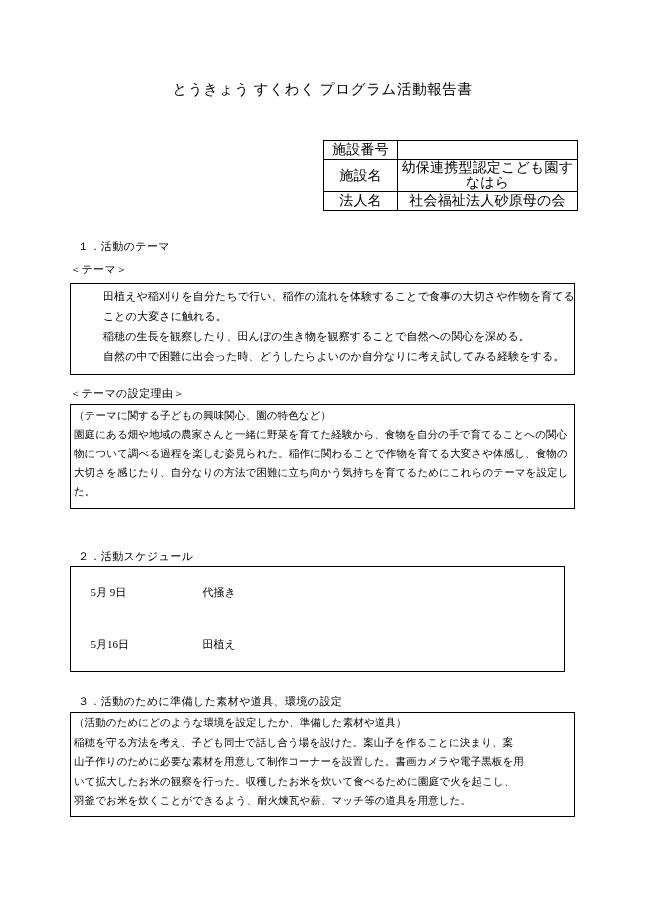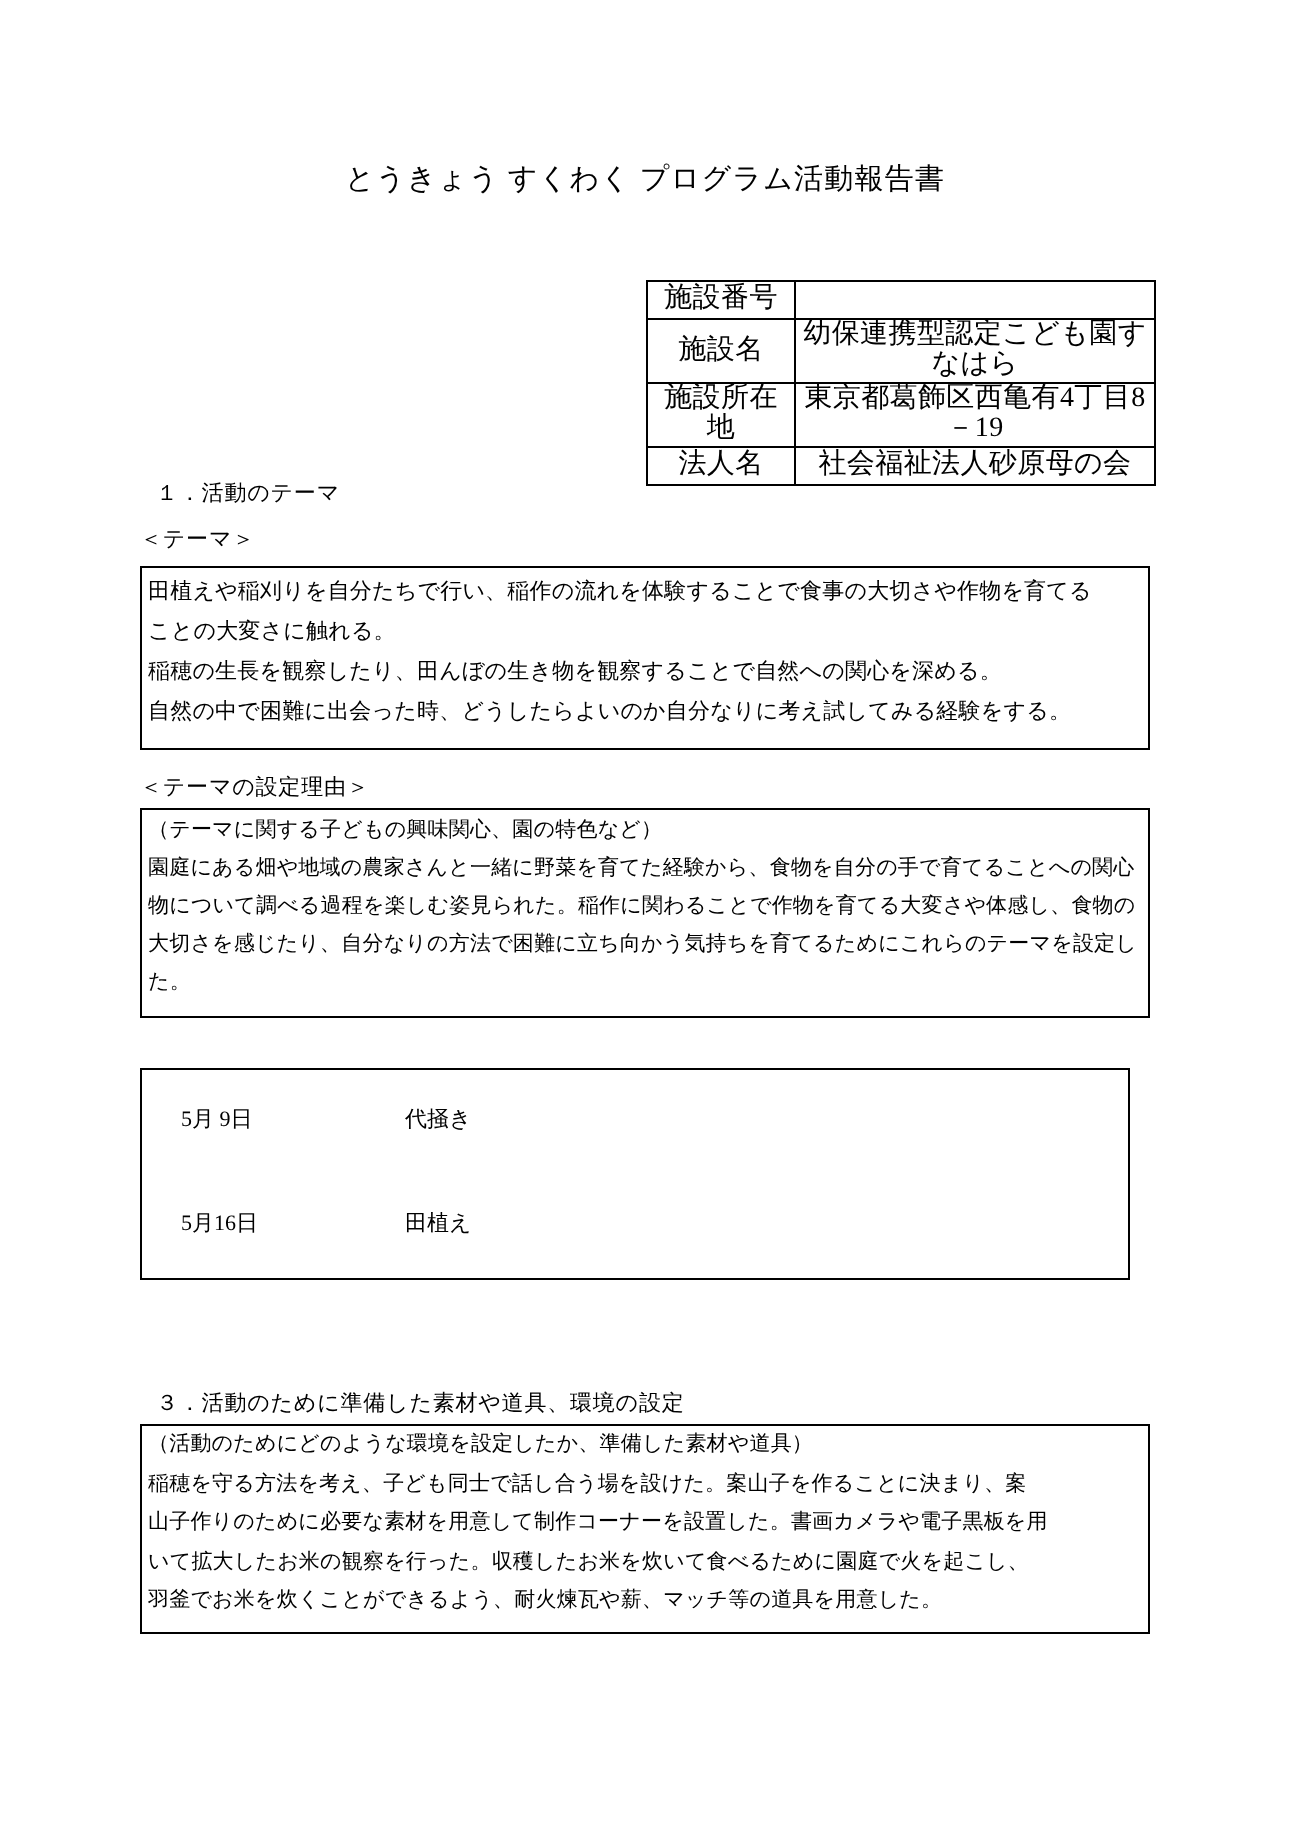--- a/index.html
+++ b/index.html
@@ -82,29 +82,29 @@
     margin: 0;
     font-size: 11px;
     line-height: 20px;
     letter-spacing: 0.1px;
     padding: 0 3px;
     white-space: nowrap;
   }
 
   
   #theme-box { left: 70px; top: 283px; width: 505px; height: 92px; }
-  #theme-box .inner { padding-top: 2px; }
+  #theme-box .inner { padding-top: 2px; margin-left: 29px; }
 
   
   #rationale-box { left: 70px; top: 404px; width: 505px; height: 105px; }
   #rationale-box .inner { padding-top: 1px; }
   #rationale-box p { font-size: 10.5px; line-height: 19px; font-family: Liberation Serif, serif; }
 
   
-  #schedule-box { left: 70px; top: 534px; width: 495px; height: 106px; }
+  #schedule-box { left: 70px; top: 566px; width: 495px; height: 106px; }
   .sched-row {
     display: block;
     font-size: 11px;
     line-height: 17.3px;
     padding-left: 3px;
     white-space: pre;
   }
   .sched-row .date { display: inline-block; }
   .sched-row .act  { display: inline-block; }
 
@@ -123,24 +123,20 @@
 
   <table class="facility-table">
     <tbody>
       <tr>
         <td class="lbl">施設番号</td>
         <td class="val"></td>
       </tr>
       <tr>
         <td class="lbl">施設名</td>
         <td class="val">幼保連携型認定こども園すなはら</td>
-      </tr>
-      <tr>
-        <td class="lbl">施設所在地</td>
-        <td class="val">東京都葛飾区西亀有4丁目8－19</td>
       </tr>
       <tr>
         <td class="lbl">法人名</td>
         <td class="val">社会福祉法人砂原母の会</td>
       </tr>
     </tbody>
   </table>
 
   <div class="sec-heading" style="left:78px; top:239px;">１．活動のテーマ</div>
 

